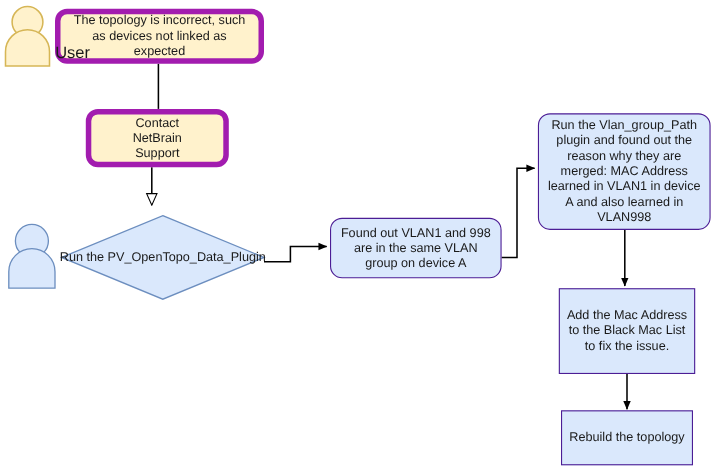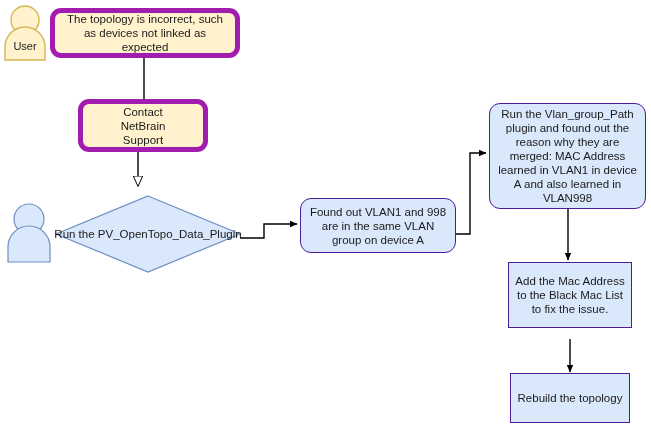--- a/index.html
+++ b/index.html
@@ -67,23 +67,24 @@
     white-space: pre-line;
     width: 210px;
   }
   .actor {
     position: absolute;
   }
   .actor-label {
     position: absolute;
     width: 100%;
     text-align: center;
-    font-size: 11px;
+    font-size: 15px;
     color: #1a1a1a;
     z-index: 3;
+    padding-left: 41px;
   }
 </style>
 </head>
 <body>
 
 <div id="canvas">
 
   <svg class="svg-layer" viewBox="0 0 651 431" xmlns="http://www.w3.org/2000/svg">
     <defs>
       <marker id="filled-arrow" markerWidth="9" markerHeight="9" refX="7.5" refY="4" orient="auto" markerUnits="userSpaceOnUse">
@@ -154,21 +155,21 @@
   </div>
 
   <div class="node node-blue rounded" style="left:300px; top:198px; width:156px; height:55px; padding:0 8px;">
     <span>Found out  VLAN1 and 998 are in the same VLAN group on device A</span>
   </div>
 
   <div class="node node-blue rounded" style="left:489px; top:103px; width:157px; height:106px; padding:0 4px;">
     <span>Run the Vlan_group_Path plugin and found out the reason why they are merged: MAC Address learned in VLAN1 in device A and also learned in VLAN998</span>
   </div>
 
-  <div class="node node-blue sharp" style="left:508px; top:262px; width:124px; height:66px; padding:0 6px;">
+  <div class="node node-blue sharp" style="left:508px; top:262px; width:124px; height:78px; padding:0 6px;">
     <span>Add the Mac Address to the Black Mac List to fix the issue.</span>
   </div>
 
   <div class="node node-blue sharp" style="left:510px; top:373px; width:120px; height:50px; padding:0 6px;">
     <span>Rebuild the topology</span>
   </div>
 
 </div>
 
 </body></html>

